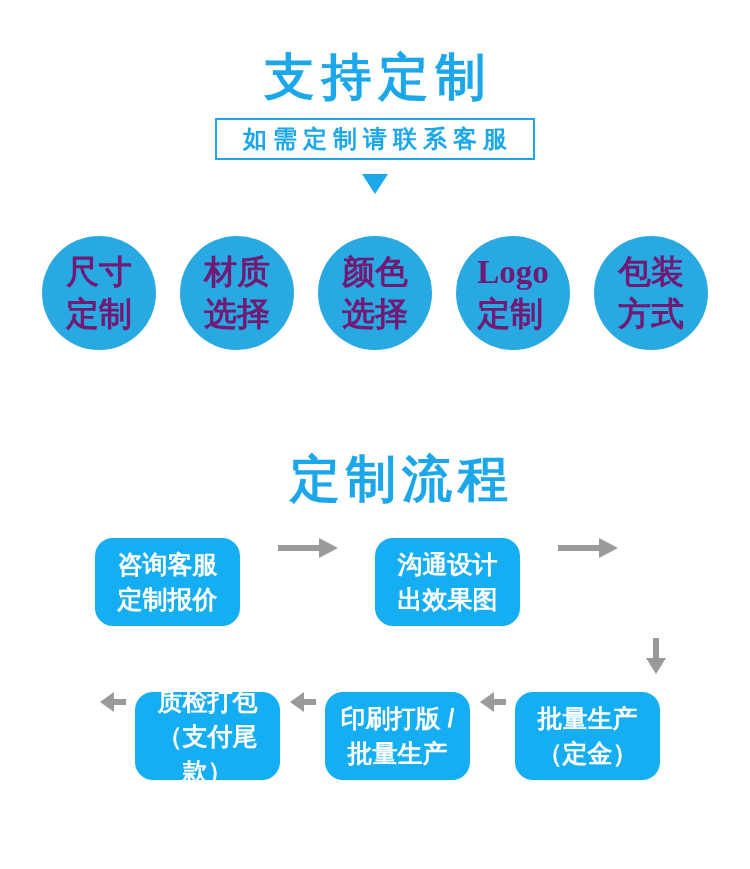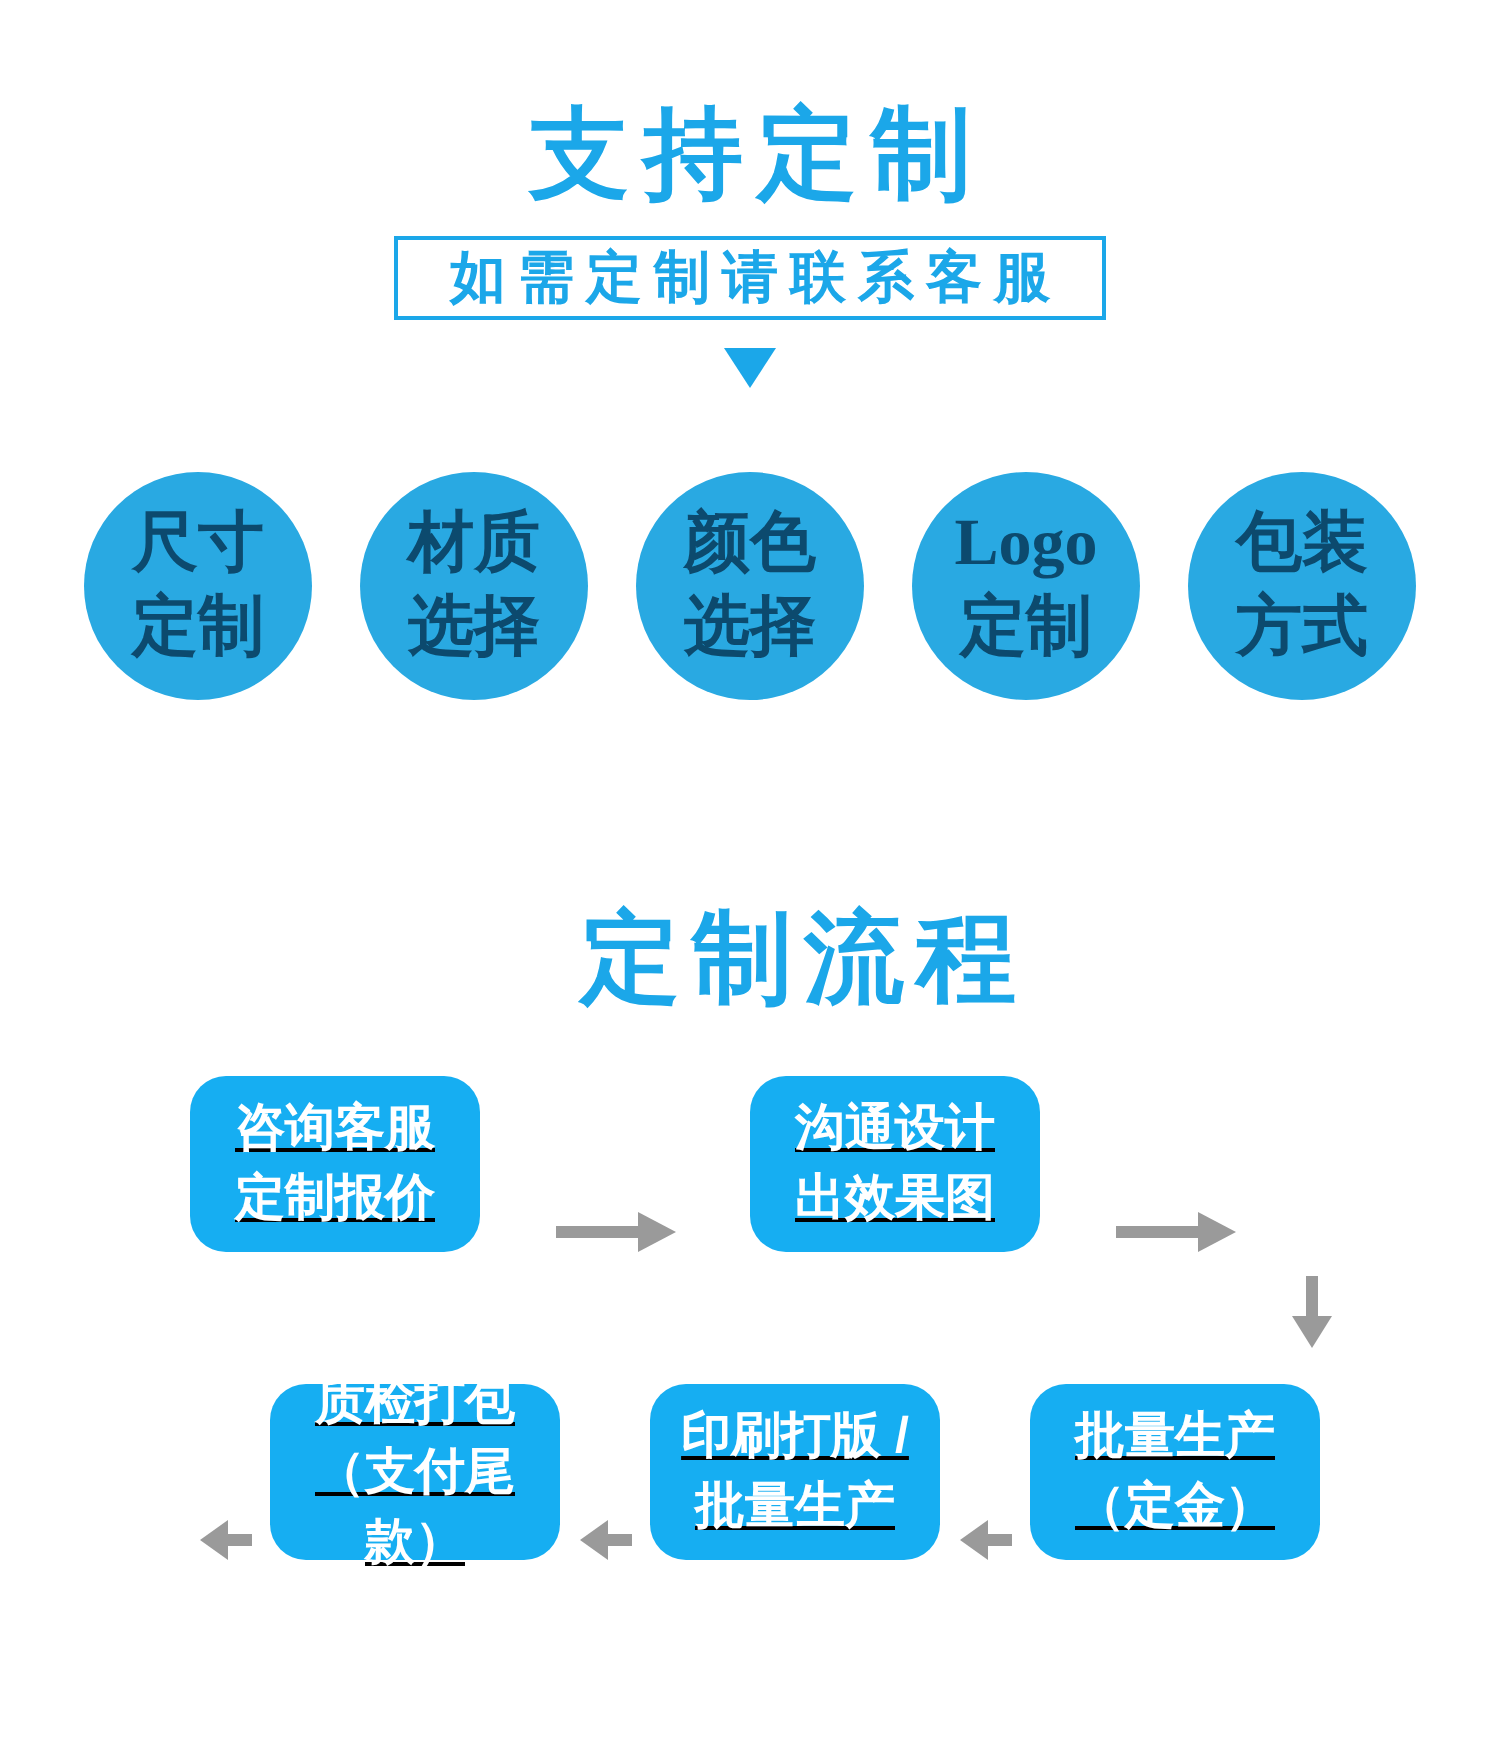--- a/index.html
+++ b/index.html
@@ -27,21 +27,21 @@
     line-height: 54px;
     font-weight: bold;
     letter-spacing: 7px;
     text-indent: 7px;
     color: var(--title-blue);
   }
   .note-wrap { display: flex; justify-content: center; margin-top: 14px; }
   .note-box {
     border: 2px solid var(--title-blue);
     color: var(--title-blue);
-    font-size: 28px;
+    font-size: 24px;
     line-height: 38px;
     padding: 0 20px;
     letter-spacing: 6px;
     text-indent: 6px;
     font-weight: bold;
   }
   .tri-wrap { display: flex; justify-content: center; margin-top: 14px; }
   .triangle-down {
     width: 0; height: 0;
     border-left: 13px solid transparent;
@@ -54,25 +54,25 @@
     display: flex;
     justify-content: center;
     gap: 24px;
     margin-top: 42px;
   }
   .circle {
     width: 114px;
     height: 114px;
     border-radius: 50%;
     background: var(--circle-blue);
-    color: #0c4a6e;
+    color: #701a75;
     display: flex;
     align-items: center;
     justify-content: center;
-    text-align: center;
+    text-align: left;
     font-family: "Liberation Serif", "DejaVu Serif", serif;
     font-weight: bold;
     font-size: 33px;
     line-height: 42px;
   }
 
   
   .process-title {
     margin-top: 100px;
     text-align: center;
@@ -80,22 +80,21 @@
     line-height: 58px;
     font-weight: bold;
     letter-spacing: 6px;
     text-indent: 6px;
     color: var(--title-blue);
     padding-left: 48px;
   }
   .flow-row {
     display: flex;
     justify-content: center;
-    align-items: flex-end;
-    text-decoration: underline;
+    align-items: flex-start;
   }
   .flow-row.row1 { margin-top: 30px; }
   .flow-row.row2 { margin-top: 18px; }
   .step-box {
     width: 145px;
     height: 88px;
     background: var(--box-blue);
     border-radius: 18px;
     color: #ffffff;
     font-weight: bold;

